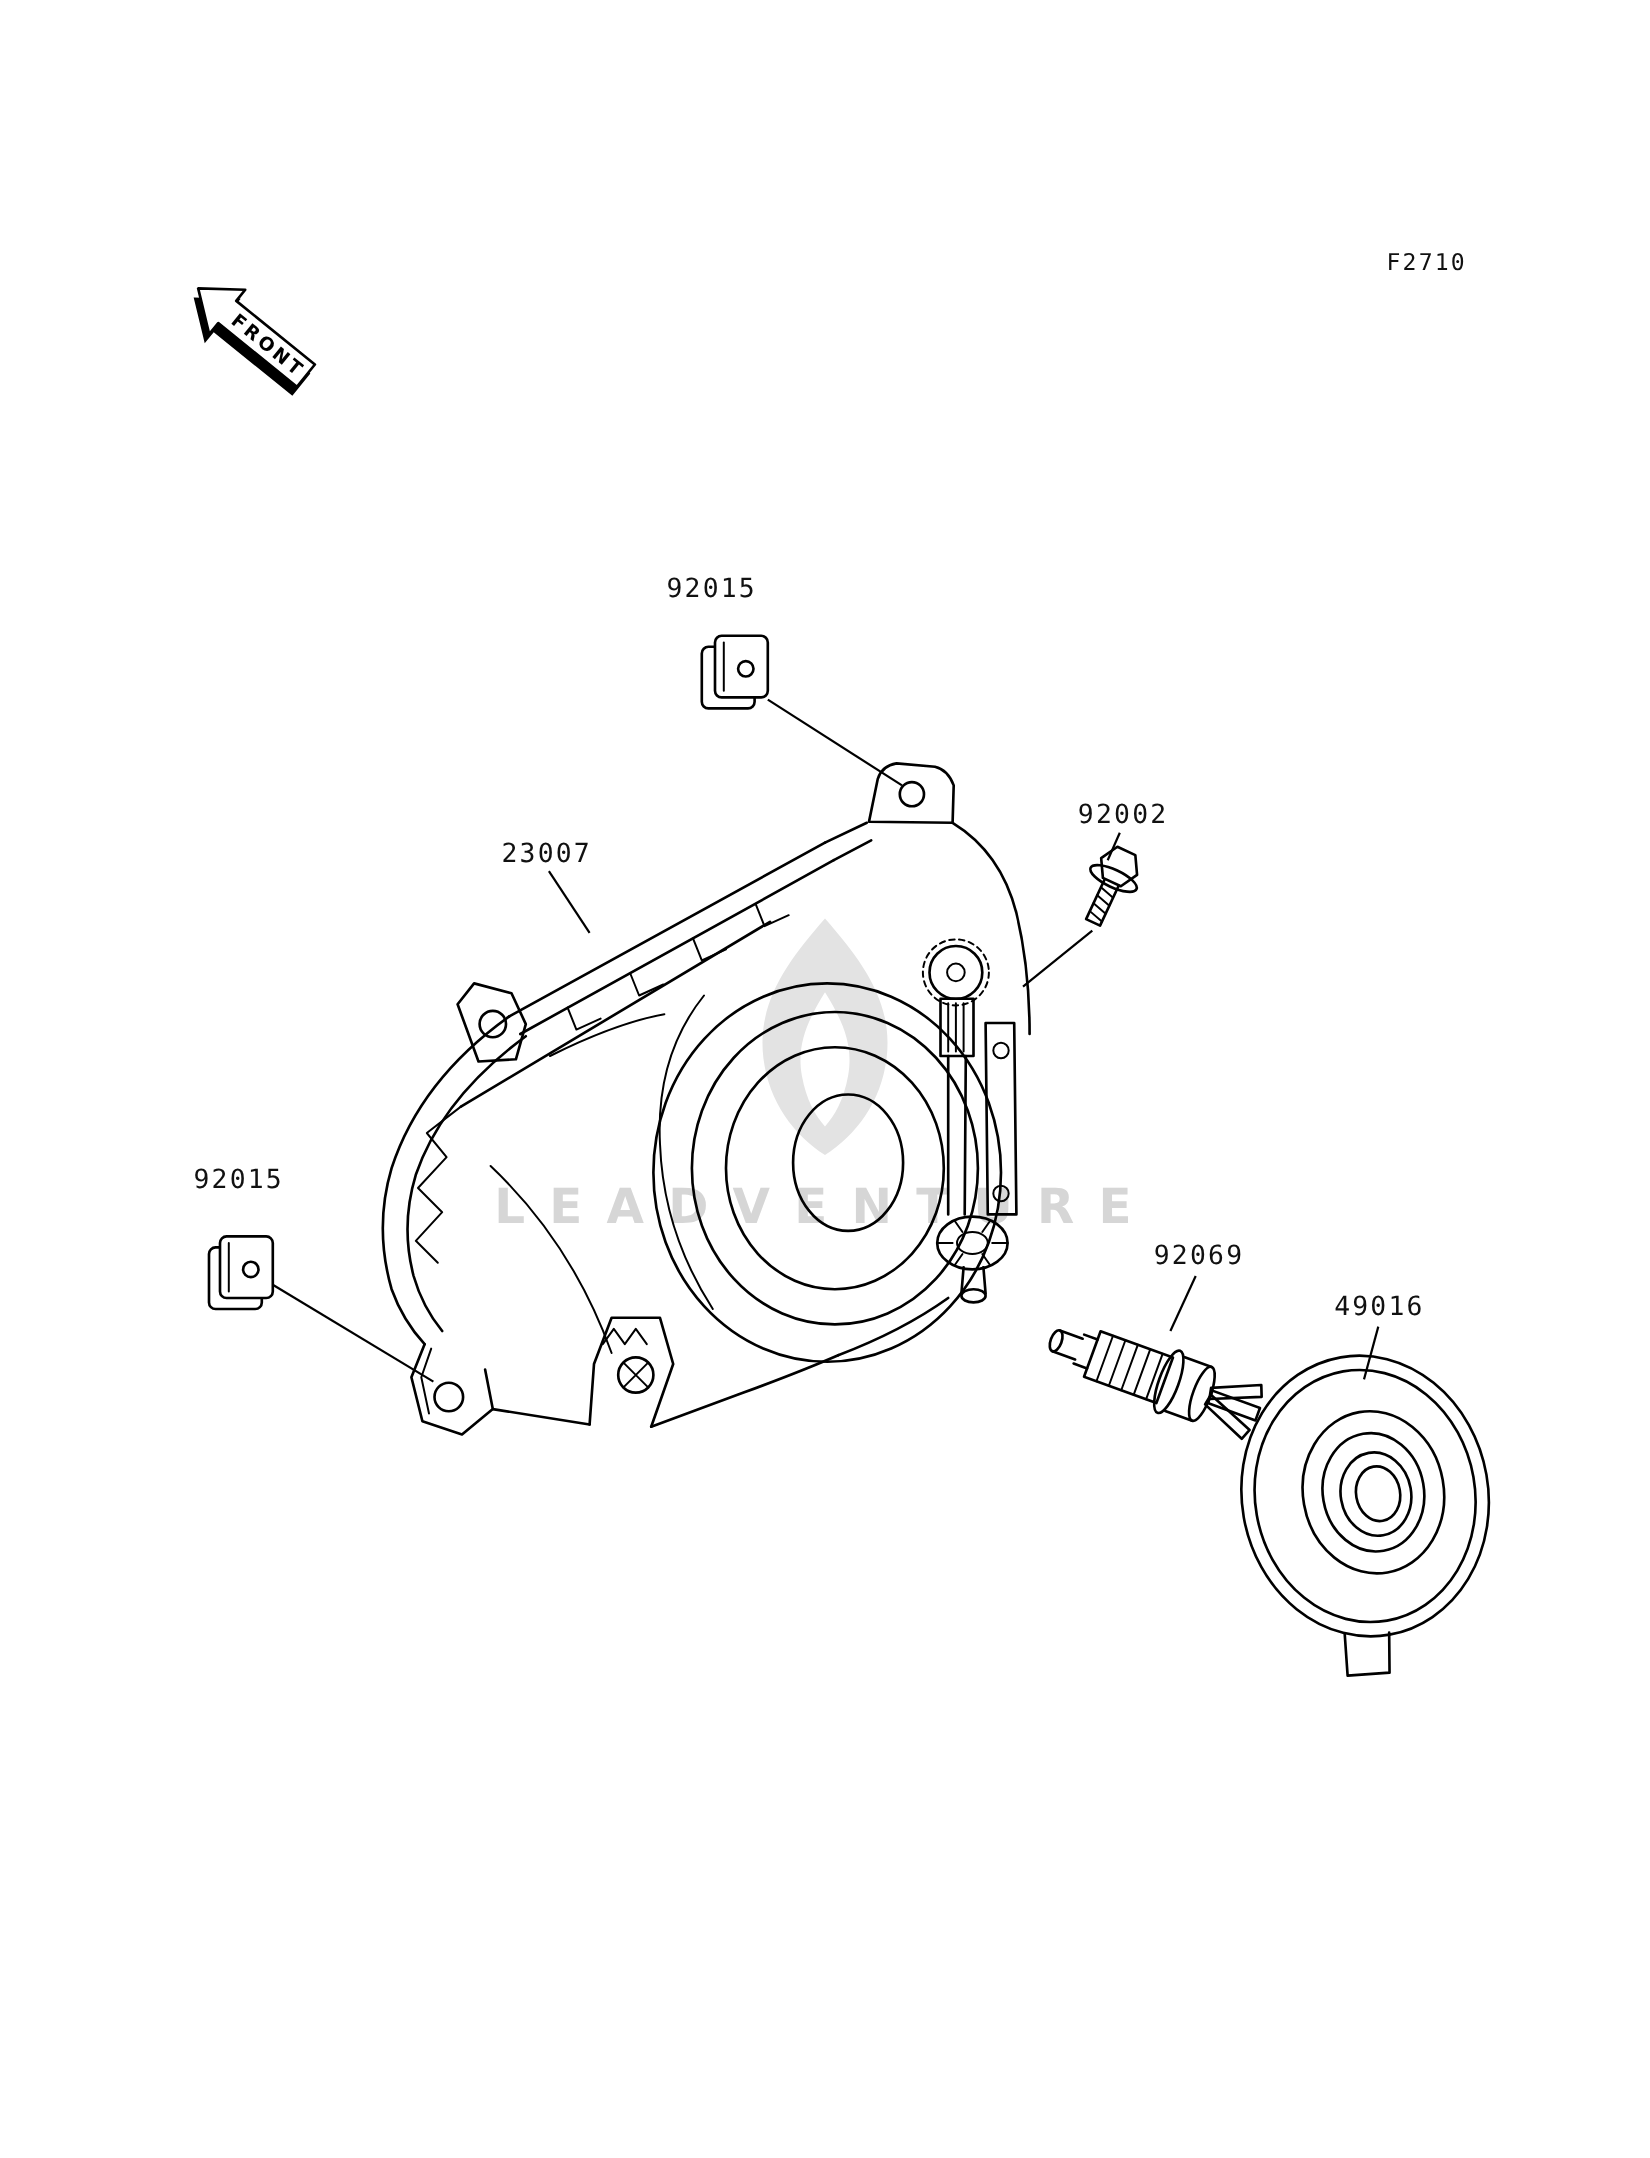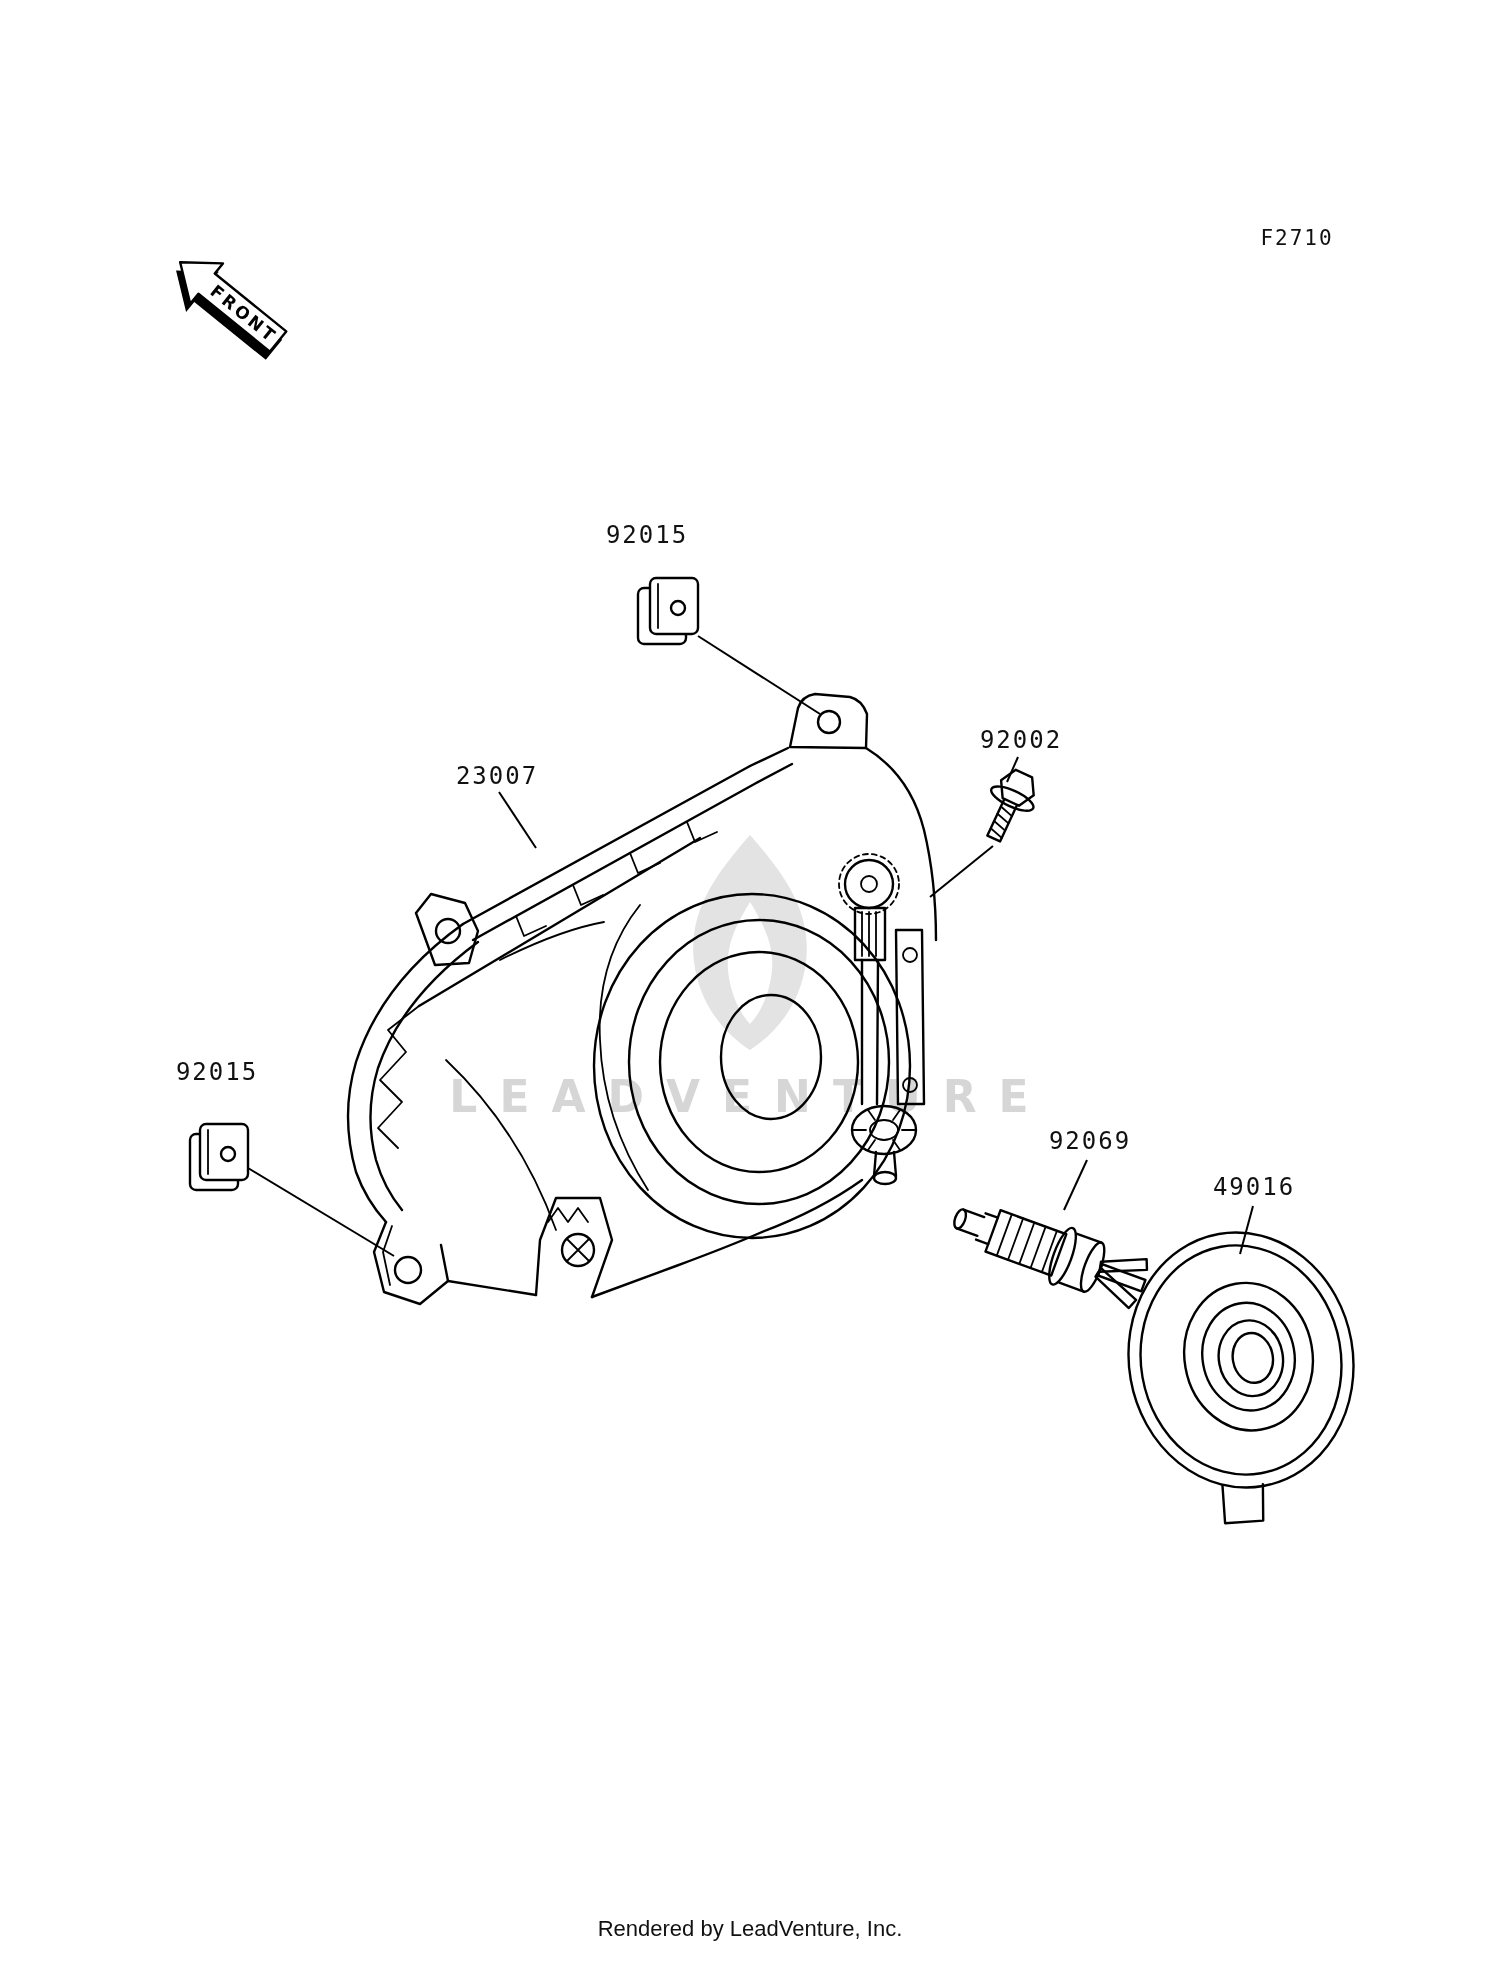--- a/index.html
+++ b/index.html
@@ -184,14 +184,13 @@
 
   <text class="fig-code" x="1297" y="245" text-anchor="middle">F2710</text>
 
   <g transform="translate(233,305) rotate(39)">
     <polygon transform="translate(2,9)" points="-68,0 -34,-26 -34,-13 58,-13 58,13 -34,13 -34,26" fill="#000000"></polygon>
     <polygon class="lnw" points="-68,0 -34,-26 -34,-13 58,-13 58,13 -34,13 -34,26" stroke-width="3"></polygon>
     <text class="front-text" x="14" y="6" text-anchor="middle">FRONT</text>
   </g>
 </svg>
 
-<div class="footer">Rendered by LeadVenture, Inc.</div>
 </div>
 
 </body></html>

